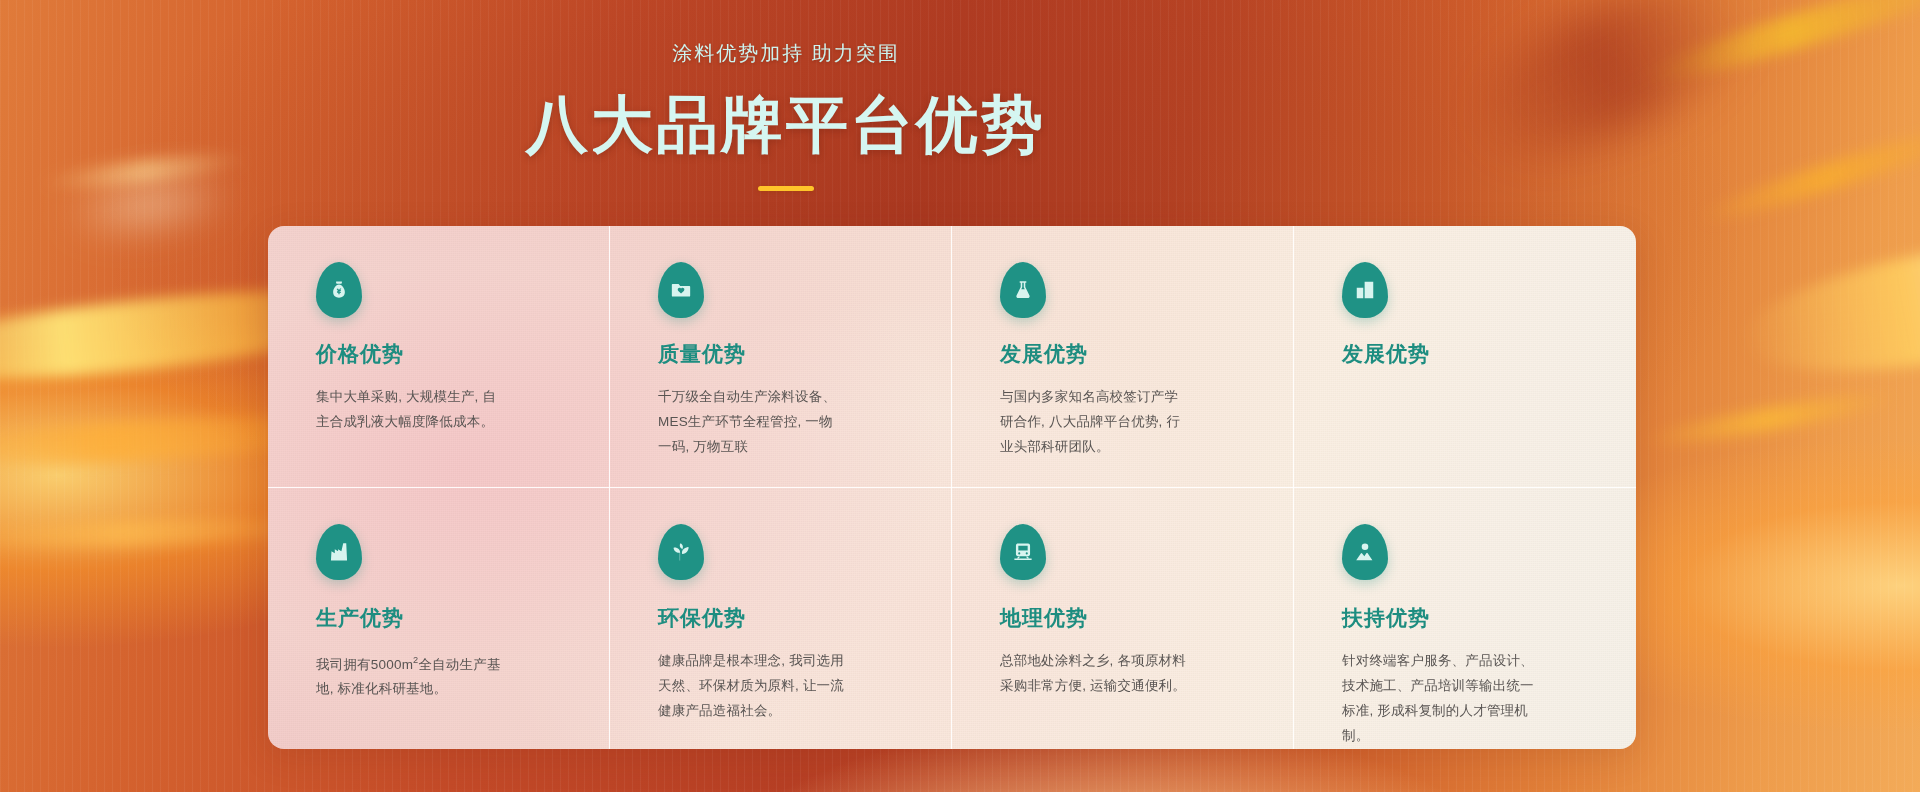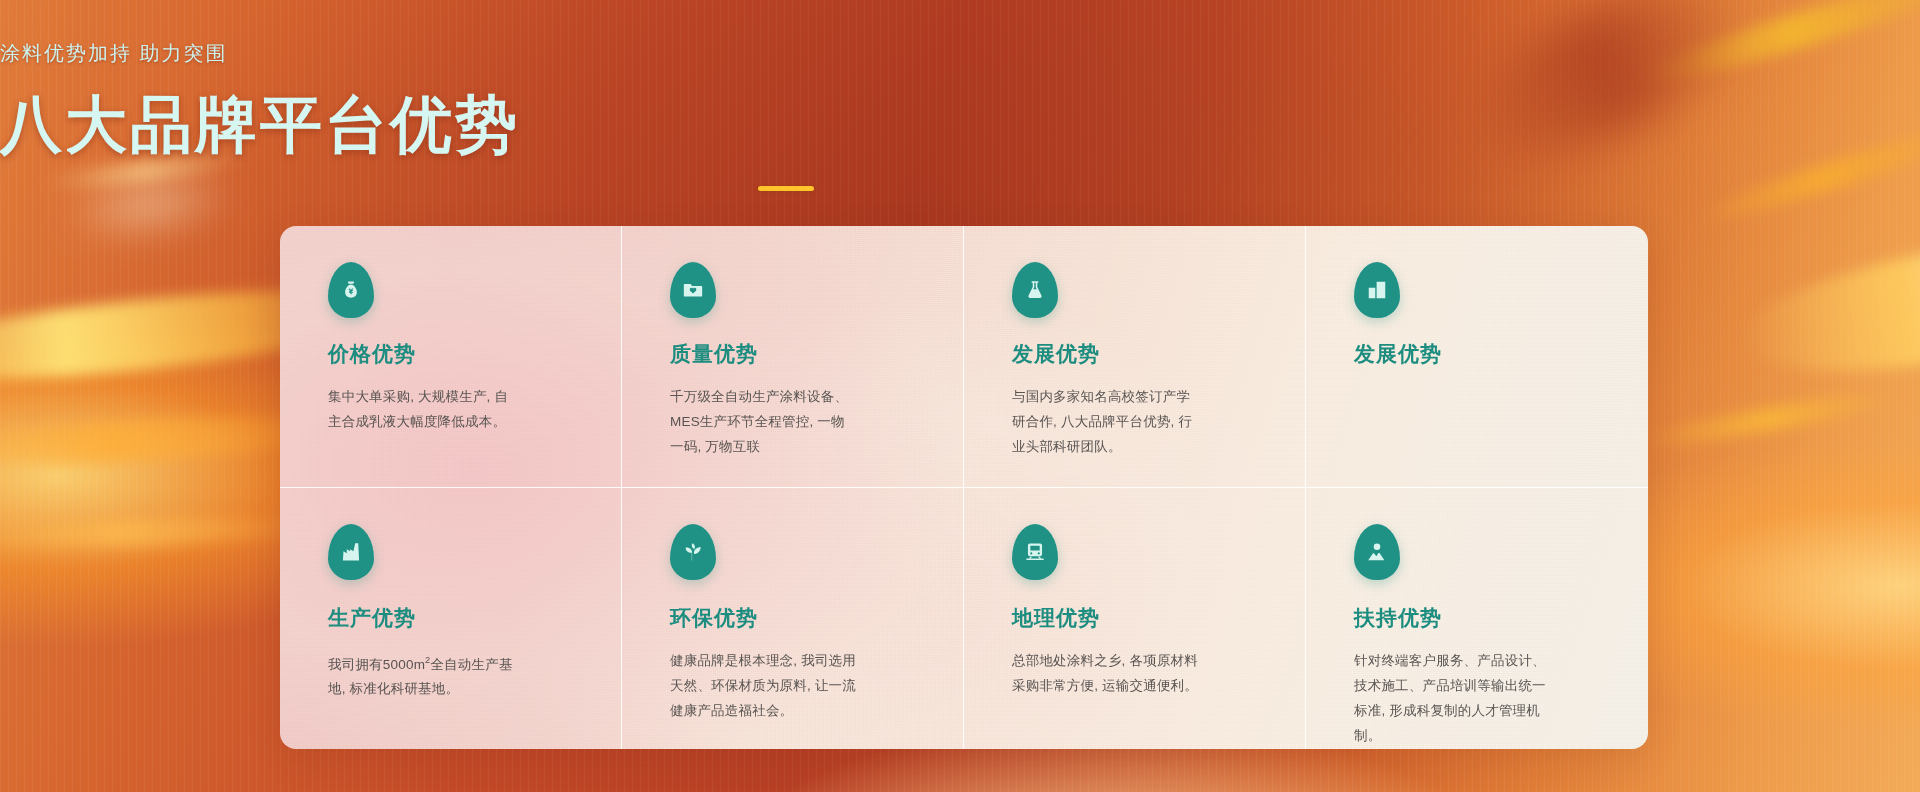--- a/index.html
+++ b/index.html
@@ -64,21 +64,21 @@
   .s7 { left:1640px; top:408px; width:260px; height:22px; transform:rotate(-10deg);
         background:linear-gradient(90deg, rgba(250,180,50,0) 0%, rgba(252,186,55,0.8) 50%, rgba(240,150,30,0) 100%); }
   .s8 { left:40px; top:160px; width:210px; height:22px; transform:rotate(-7deg);
         background:linear-gradient(90deg, rgba(255,220,140,0) 0%, rgba(255,225,150,0.55) 50%, rgba(255,200,110,0) 100%); }
   .s9 { left:1460px; top:10px; width:300px; height:120px; transform:rotate(-26deg); filter:blur(22px);
         background:linear-gradient(90deg, rgba(160,40,25,0) 0%, rgba(150,35,22,0.55) 50%, rgba(150,35,22,0) 100%); }
   .s10{ left:60px; top:170px; width:180px; height:70px; transform:rotate(-8deg); filter:blur(16px);
         background:radial-gradient(ellipse, rgba(255,245,215,0.5) 0%, rgba(255,220,150,0) 70%); }
 
   
-  .header { position:absolute; left:0; top:0; width:1572px; text-align:left; z-index:5; }
+  .header { position:absolute; left:0; top:0; width:1572px; text-align:center; z-index:5; }
   .subtitle {
     margin-top:40px;
     font-size:20px;
     letter-spacing:2px;
     color:#cdf3ee;
     text-shadow:0 1px 3px rgba(110,30,15,0.45);
     font-weight:400;
   }
   .title {
     margin-top:16px;
@@ -92,21 +92,21 @@
     margin:19px auto 0;
     width:56px; height:5px;
     border-radius:3px;
     background:#ffc52a;
     box-shadow:0 1px 4px rgba(140,60,10,0.35);
   }
 
   
   .panel {
     position:absolute;
-    left:280px; top:226px;
+    left:268px; top:226px;
     width:1368px; height:523px;
     border-radius:16px;
     overflow:hidden;
     z-index:6;
     box-shadow:0 8px 34px rgba(120,40,20,0.16);
     background:
       radial-gradient(ellipse 620px 420px at 14% 46%, rgba(245,198,198,0.98) 0%, rgba(246,212,206,0.7) 48%, rgba(247,226,214,0) 78%),
       radial-gradient(ellipse 520px 380px at 47% 72%, rgba(249,226,216,0.95) 0%, rgba(250,235,224,0.55) 50%, rgba(250,240,230,0) 80%),
       linear-gradient(108deg,
         #f3cfcb 0%,

